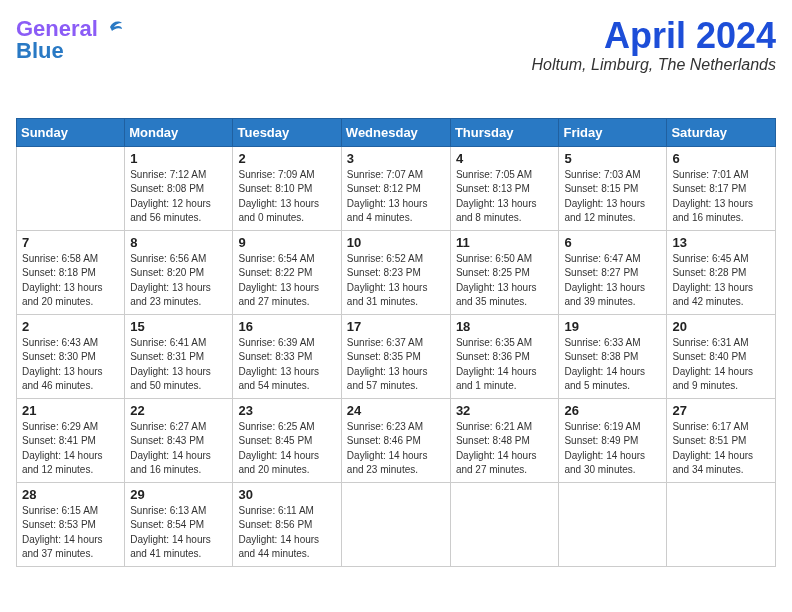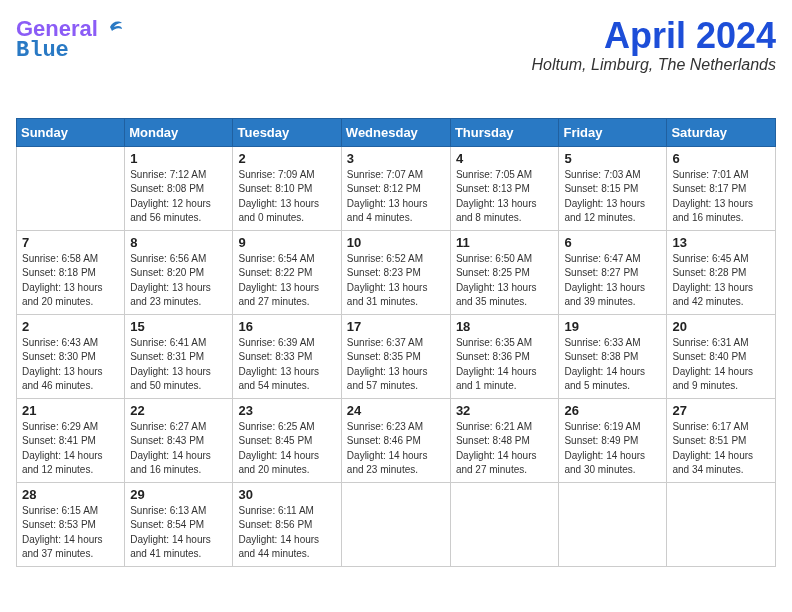--- a/index.html
+++ b/index.html
@@ -84,21 +84,21 @@
 <body>
 
 <div class="header">
   <div class="logo">
     <div class="logo-row">
       <span style="font-size:22px;font-weight:bold;color:#8b5cf6;">General</span>
       <svg width="22" height="20" viewBox="0 0 22 20" style="margin-left:2px;margin-top:-4px;">
         <path d="M10 10 C12 5, 18 3, 22 6 C18 6, 15 8, 14 10 C18 8, 22 9, 22 12 C18 10, 14 12, 12 14 Z" fill="#2979c4"></path>
       </svg>
     </div>
-    <span style="font-size:22px;font-weight:bold;color:#2979c4;margin-top:-4px;font-family:Liberation Mono, monospace;">Blue</span>
+    <span style="font-size:22px;font-weight:bold;color:#2979c4;margin-top:-4px;">Blue</span>
   </div>
   <div class="title-section">
     <div class="month-title">April 2024</div>
     <div class="location-title">Holtum, Limburg, The Netherlands</div>
   </div>
 </div>
 
 <table class="calendar">
   <thead>
     <tr>

